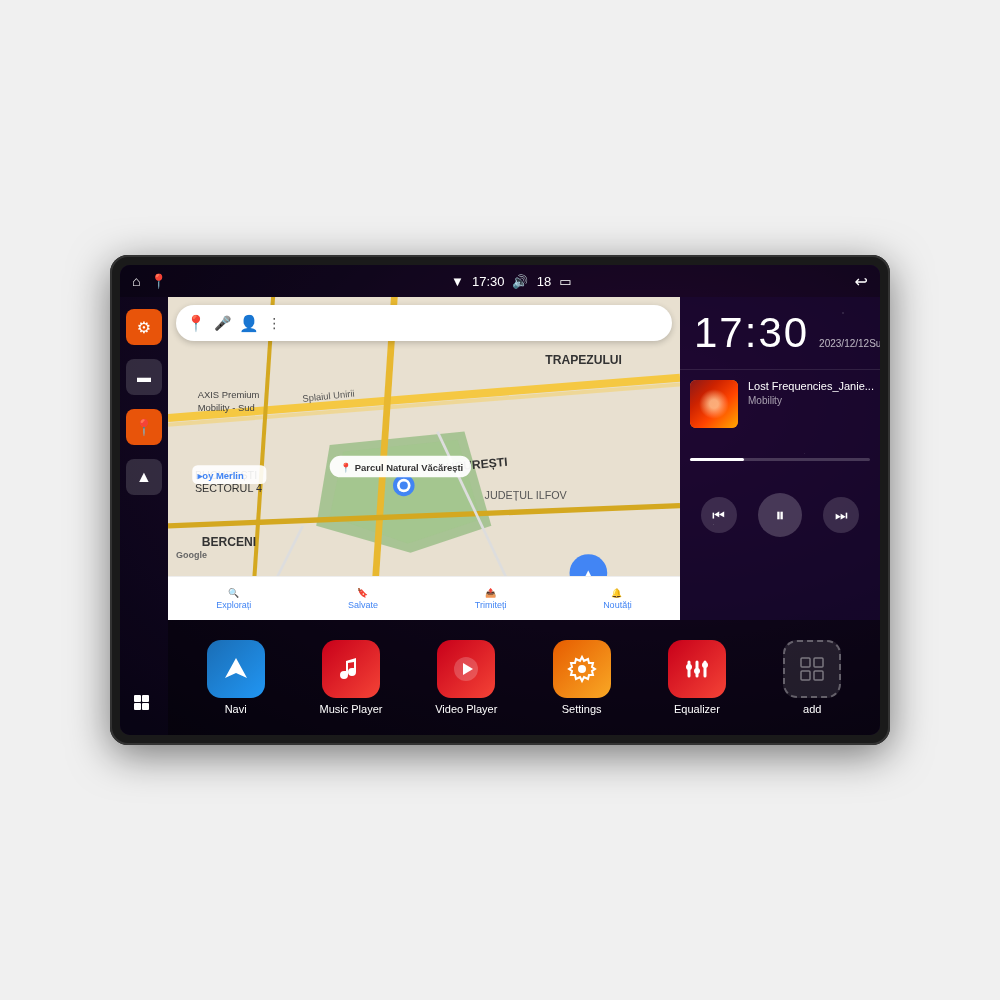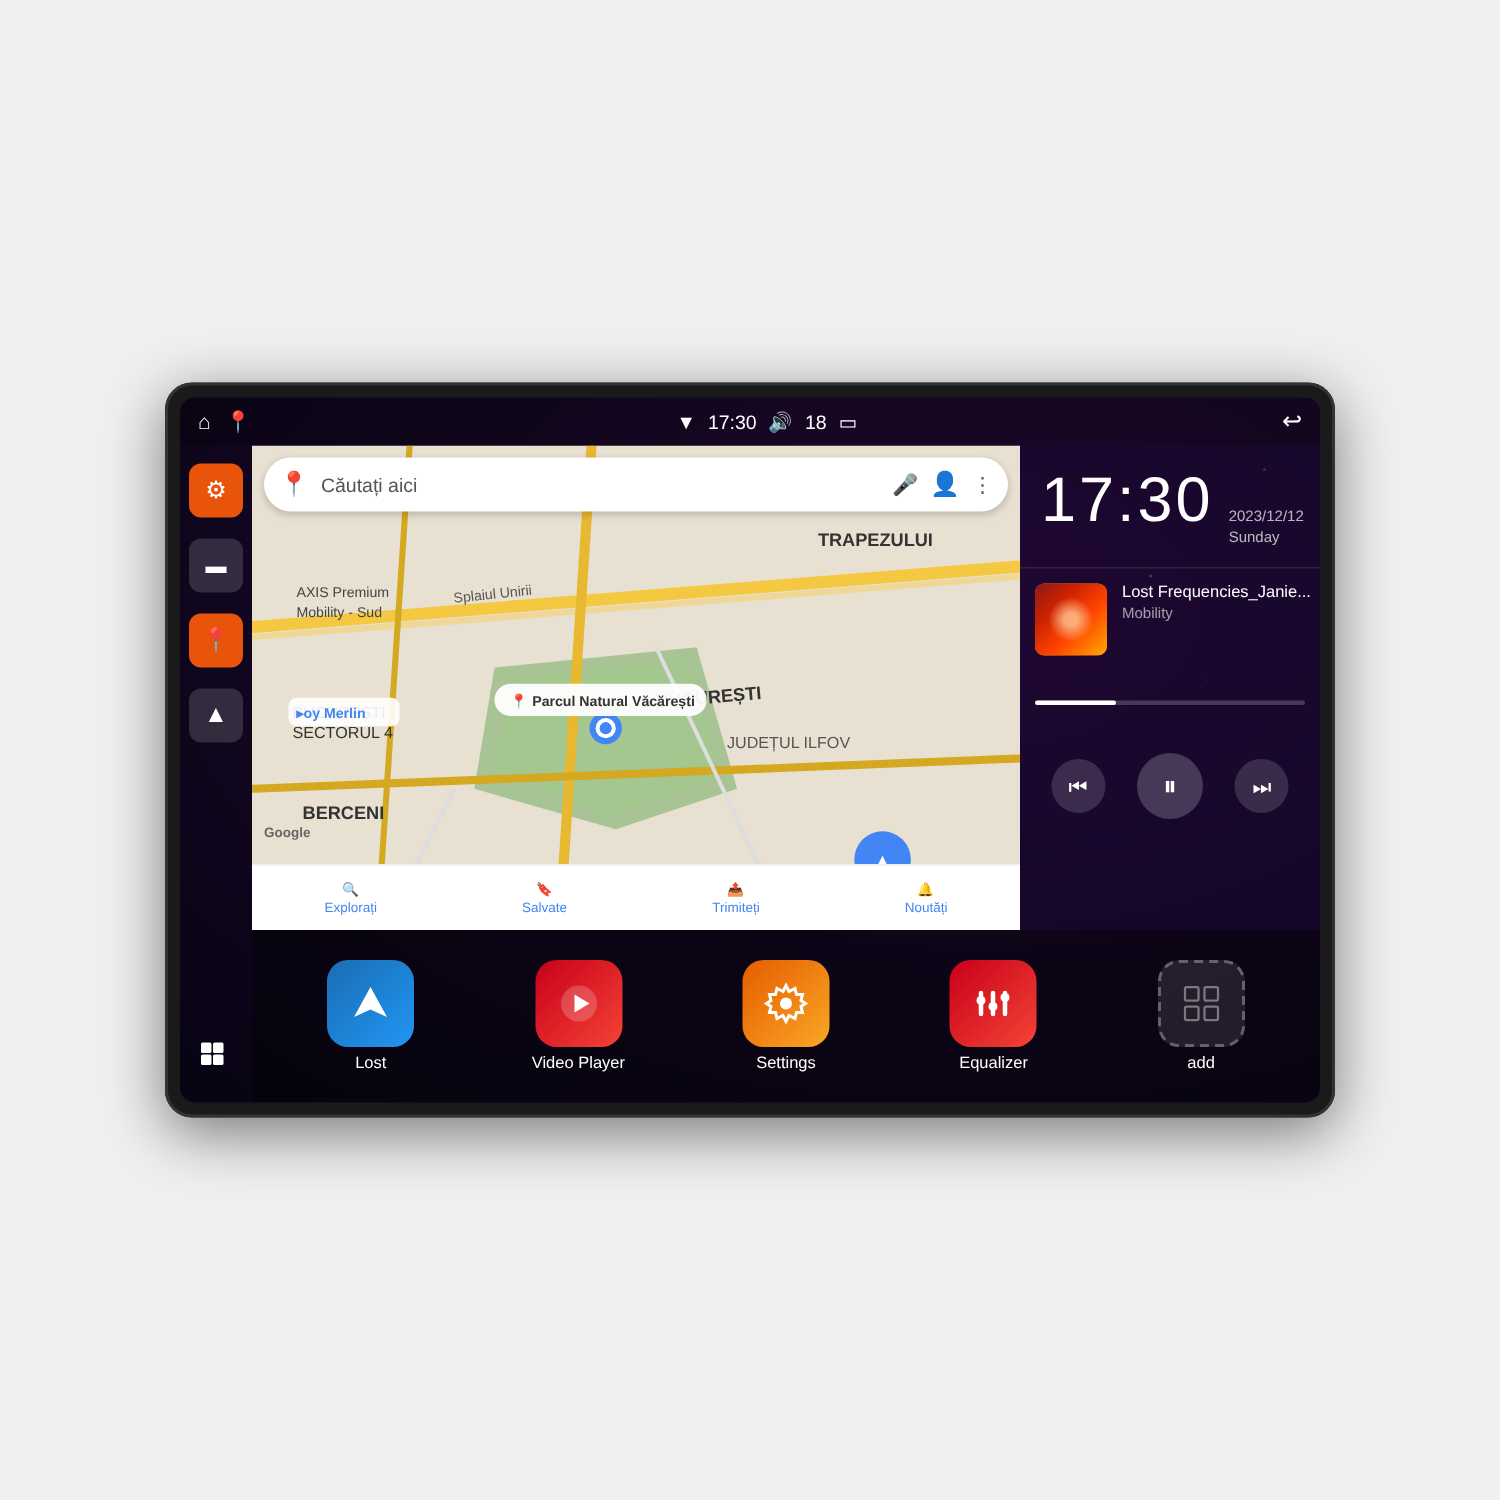--- a/index.html
+++ b/index.html
@@ -229,21 +229,20 @@
 
     .clock-time {
       font-size: 42px;
       font-weight: 300;
       color: white;
       letter-spacing: 2px;
     }
 
     .clock-date {
       display: flex;
-      flex-direction: column;
       font-size: 10px;
       color: rgba(255,255,255,0.7);
       line-height: 1.4;
     }
 
     .music-widget {
       flex: 1;
       padding: 10px;
       display: flex;
       flex-direction: column;
@@ -515,21 +514,20 @@
 
                 <rect x="18" y="155" width="55" height="14" rx="4" fill="white" opacity="0.9"></rect>
                 <text x="22" y="165" font-size="7" fill="#4285f4" font-weight="600">▸oy Merlin</text>
 
                 <rect x="300" y="252" width="28" height="16" rx="3" fill="#4285f4"></rect>
                 <text x="314" y="263" font-size="8" fill="white" text-anchor="middle">STAR</text>
               </svg>
 
               <div class="map-search-bar">
                 <span style="color:#4285f4;font-size:16px;">📍</span>
-                <span class="map-search-text">Căutați aici</span>
                 <span style="color:#555;font-size:14px;">🎤</span>
                 <span style="color:#4285f4;font-size:16px;">👤</span>
                 <span style="color:#555;font-size:14px;">⋮</span>
               </div>
 
               <div class="google-logo">Google</div>
 
               <div class="map-bottom-bar">
                 <div class="map-bottom-item">
                   <span>🔍</span>
@@ -595,23 +593,31 @@
         </div>
 
         <div class="bottom-apps">
 
           <div class="app-icon-item">
             <div class="app-icon-box icon-navi">
               <svg width="30" height="30" viewBox="0 0 30 30">
                 <polygon points="15,4 26,24 15,19 4,24" fill="white"></polygon>
               </svg>
             </div>
-            <span class="app-label">Lost</span>
-          </div>
-
+            <span class="app-label">Navi</span>
+          </div>
+
+          <div class="app-icon-item">
+            <div class="app-icon-box icon-music">
+              <svg width="30" height="30" viewBox="0 0 30 30">
+                <path d="M20 4 L20 18 Q20 22 16 22 Q12 22 12 18 Q12 14 16 14 L18 14 L18 8 L12 9 L12 21 Q12 25 8 25 Q4 25 4 21 Q4 17 8 17 L10 17 L10 7 Z" fill="white"></path>
+              </svg>
+            </div>
+            <span class="app-label">Music Player</span>
+          </div>
 
           <div class="app-icon-item">
             <div class="app-icon-box icon-video">
               <svg width="30" height="30" viewBox="0 0 30 30">
                 <circle cx="15" cy="15" r="12" fill="rgba(255,255,255,0.2)"></circle>
                 <polygon points="12,9 22,15 12,21" fill="white"></polygon>
               </svg>
             </div>
             <span class="app-label">Video Player</span>
           </div>

